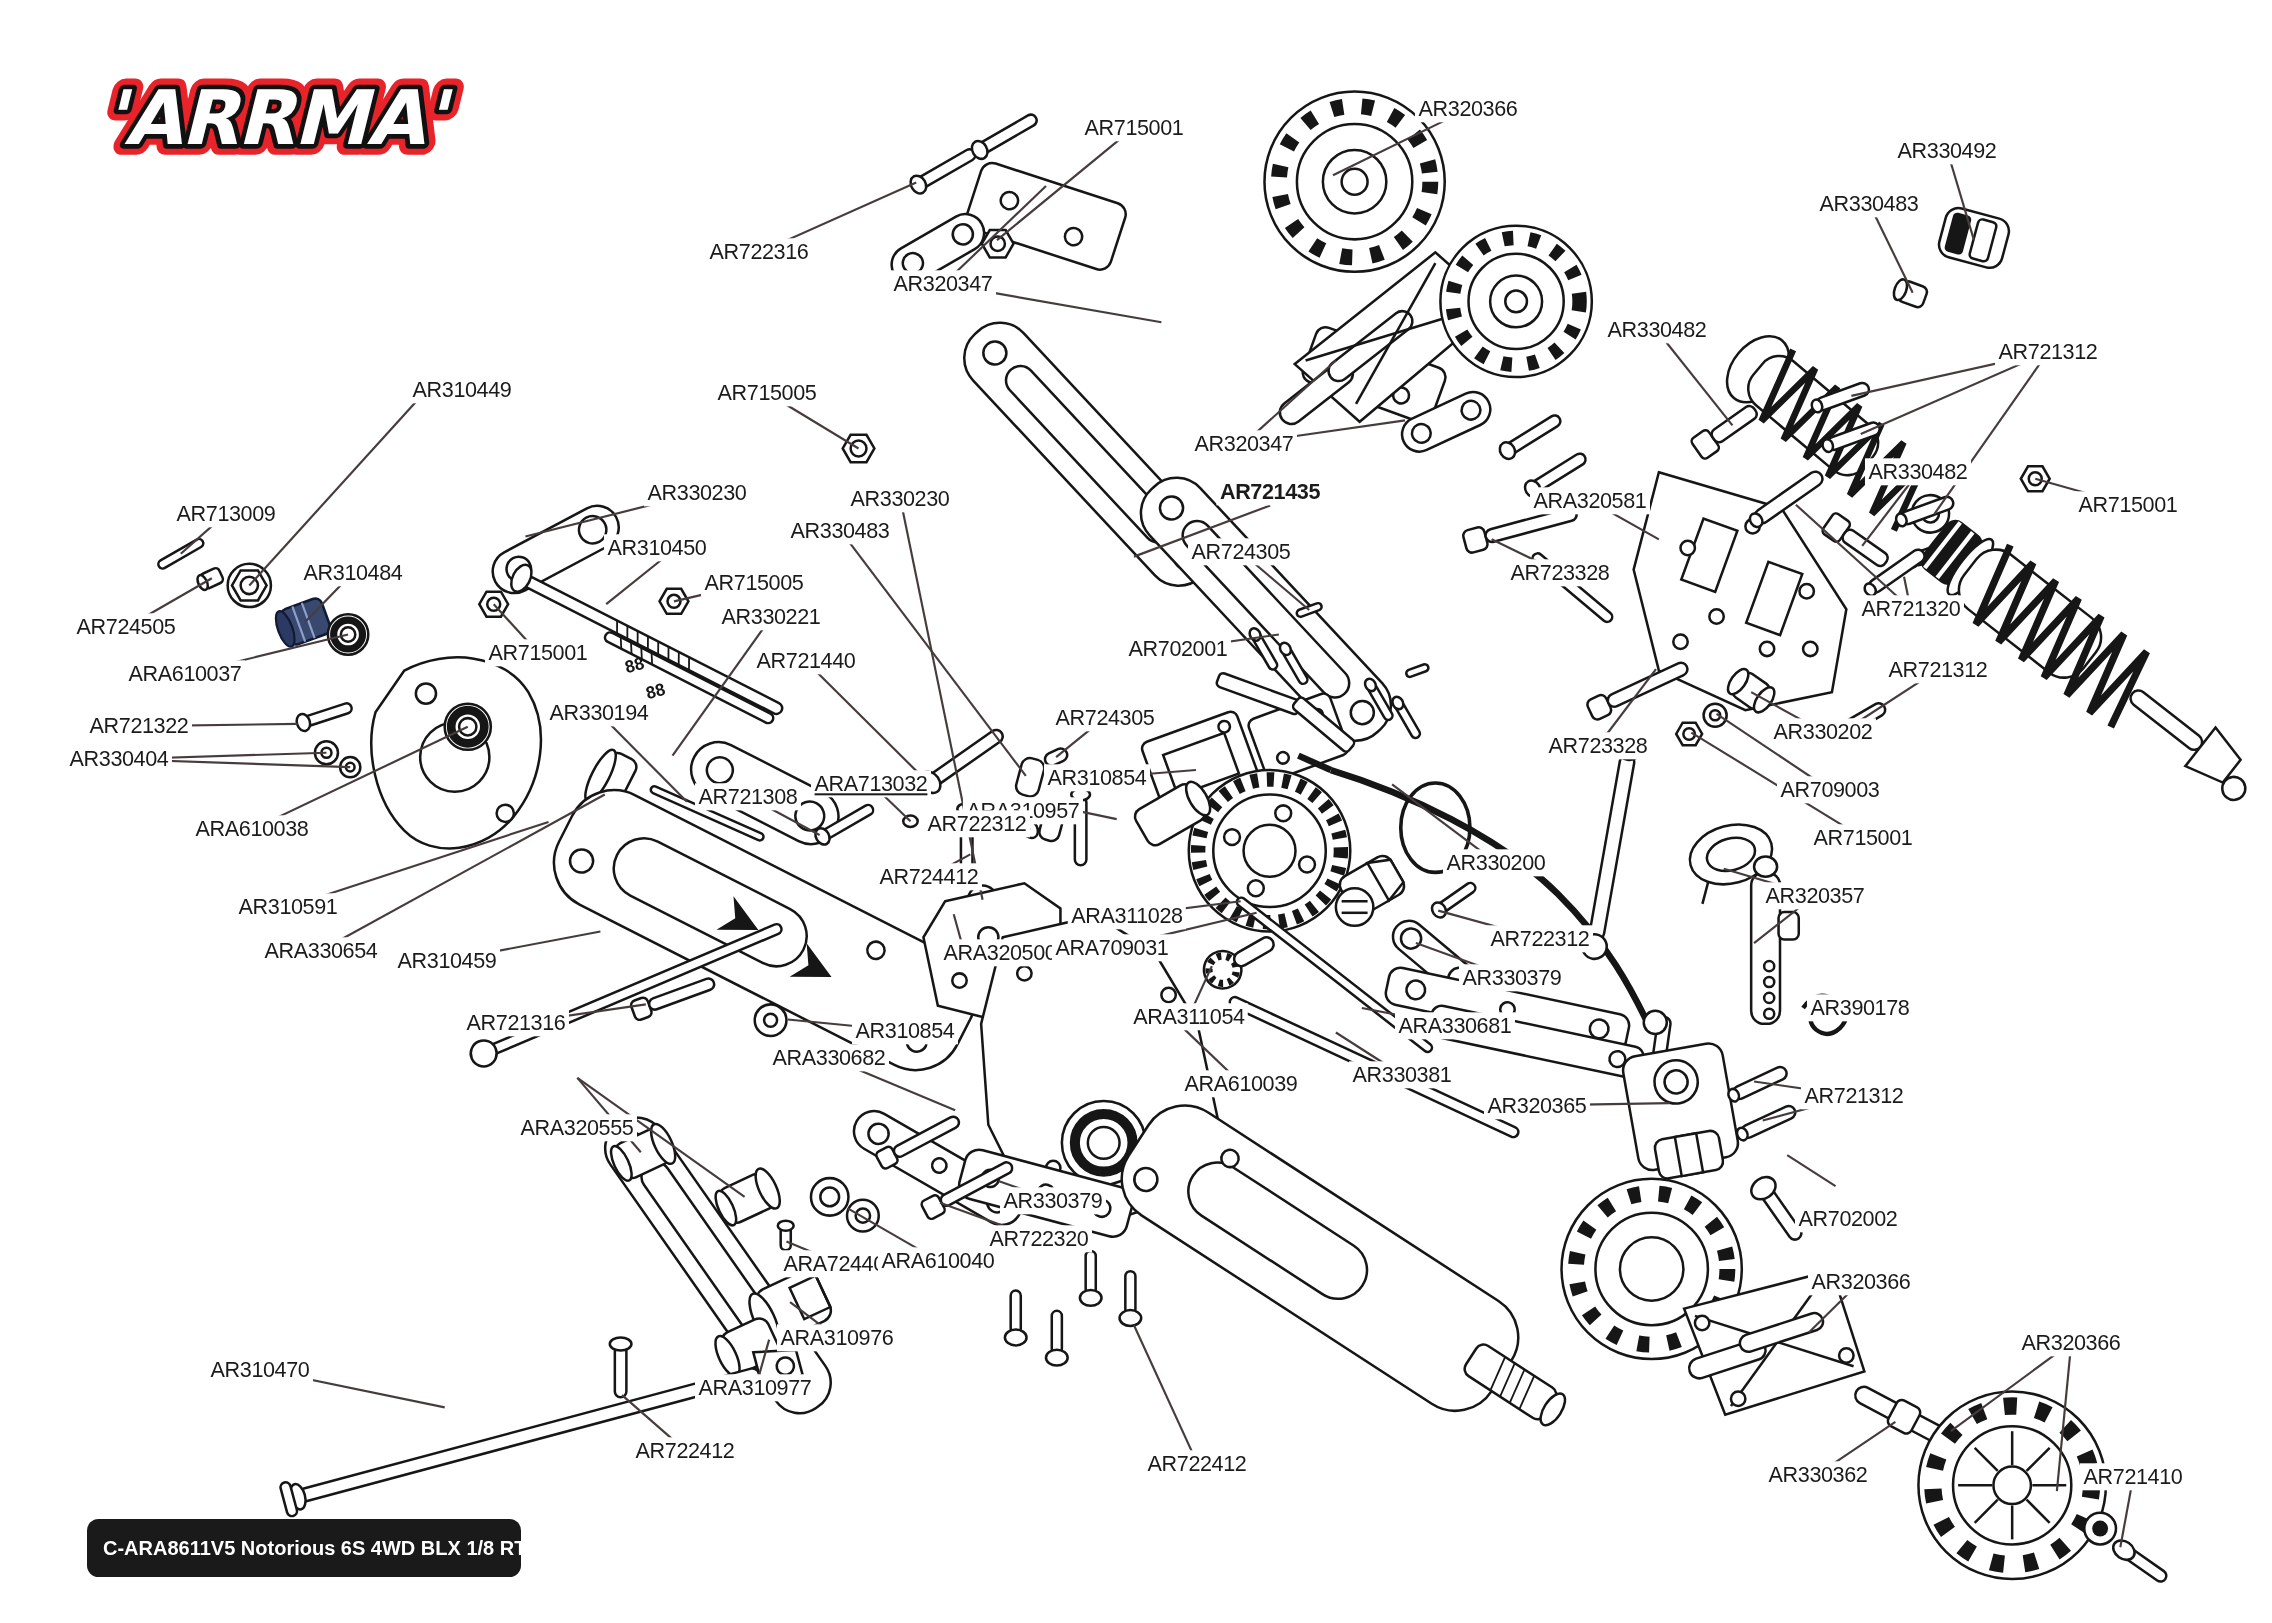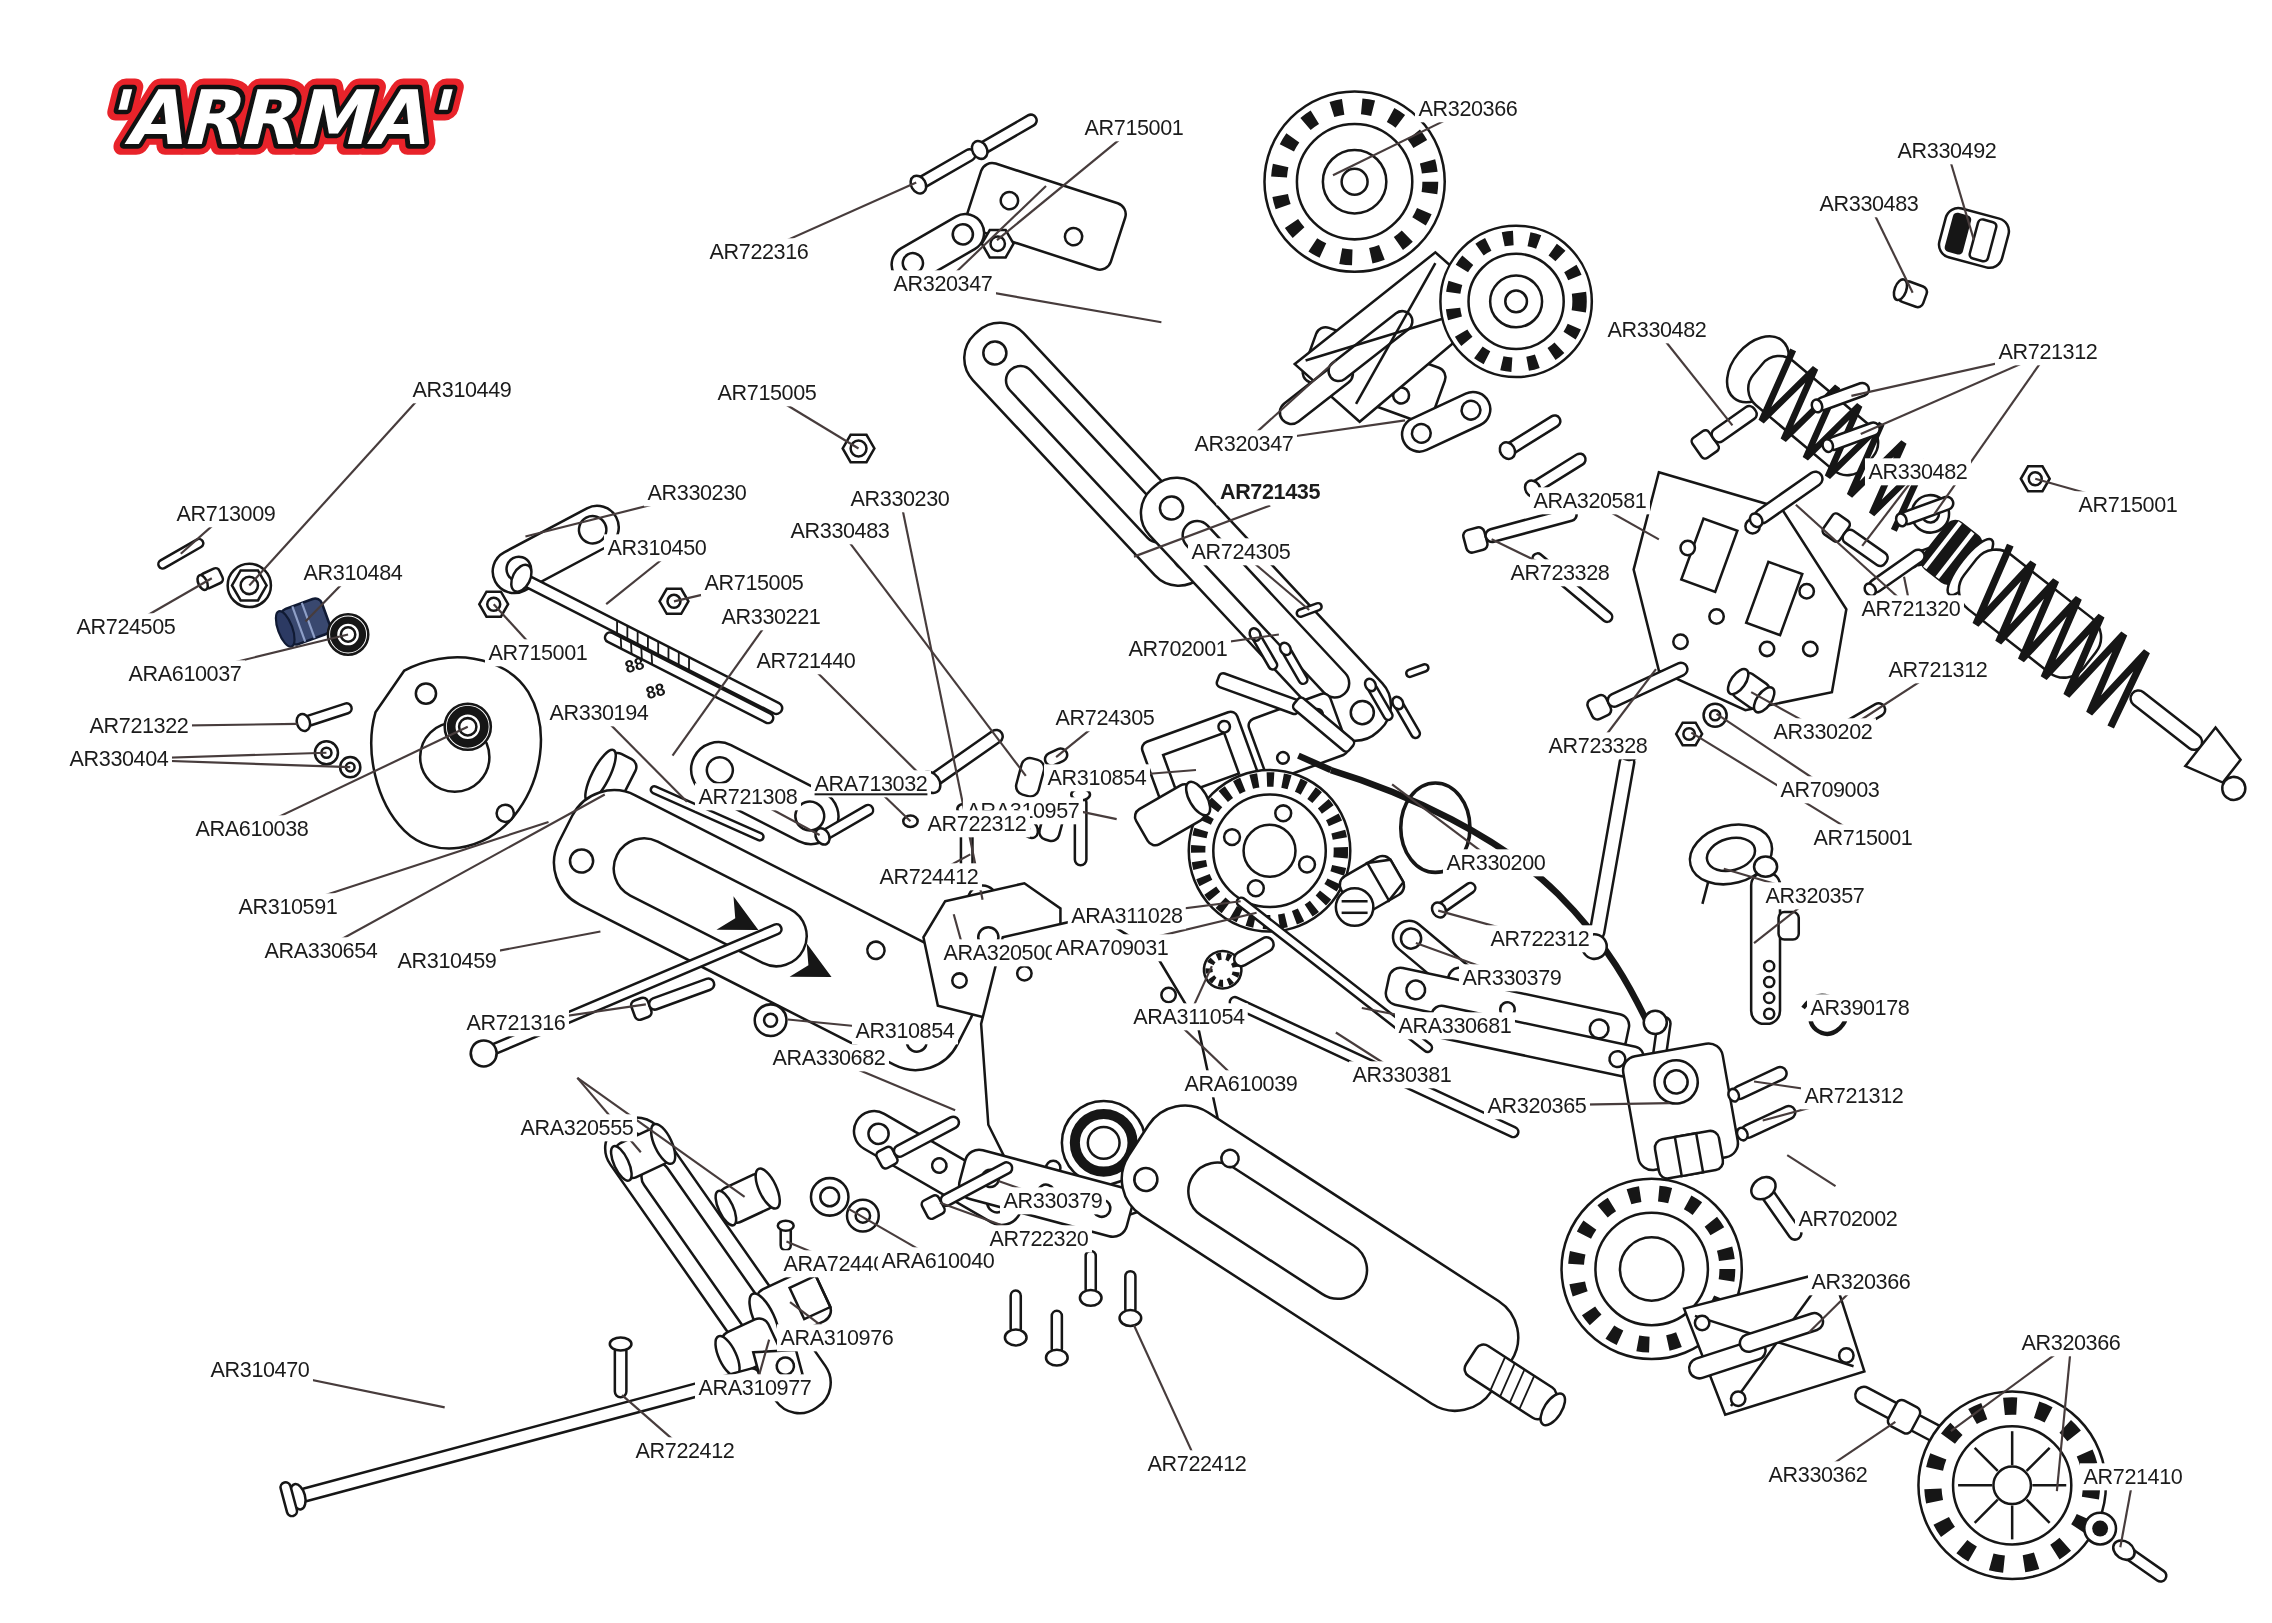--- a/index.html
+++ b/index.html
@@ -30,20 +30,23 @@
 
   <svg class="logo" width="404" height="123" viewBox="0 0 560 170">
     <g transform="translate(30,126) skewX(-14)" font-family="'DejaVu Sans','Liberation Sans',sans-serif" font-weight="bold" font-size="104" letter-spacing="-2">
       <text stroke="#e8232a" stroke-width="30" stroke-linejoin="round" fill="none">'ARRMA'</text>
       <text stroke="#111" stroke-width="13" stroke-linejoin="round" fill="none">'ARRMA'</text>
       <text fill="#fff">'ARRMA'</text>
     </g>
   </svg>
 
 
+  <div class="footer-box">
+    <span>C-ARA8611V5 Notorious 6S 4WD BLX 1/8 RTR</span>
+  </div>
 
   <div class="engraving" style="left:625px;top:655px;">88</div>
   <div class="engraving" style="left:646px;top:681px;">88</div>
 
   <svg class="canvas" width="2273" height="1623" viewBox="0 0 3151 2251">
 
     <g>
       <g transform="translate(1273,256) rotate(-30)">
           <rect class="p" x="0" y="-8" width="90" height="16" rx="8"></rect>
           <ellipse class="p" cx="0" cy="0" rx="10" ry="13"></ellipse>

